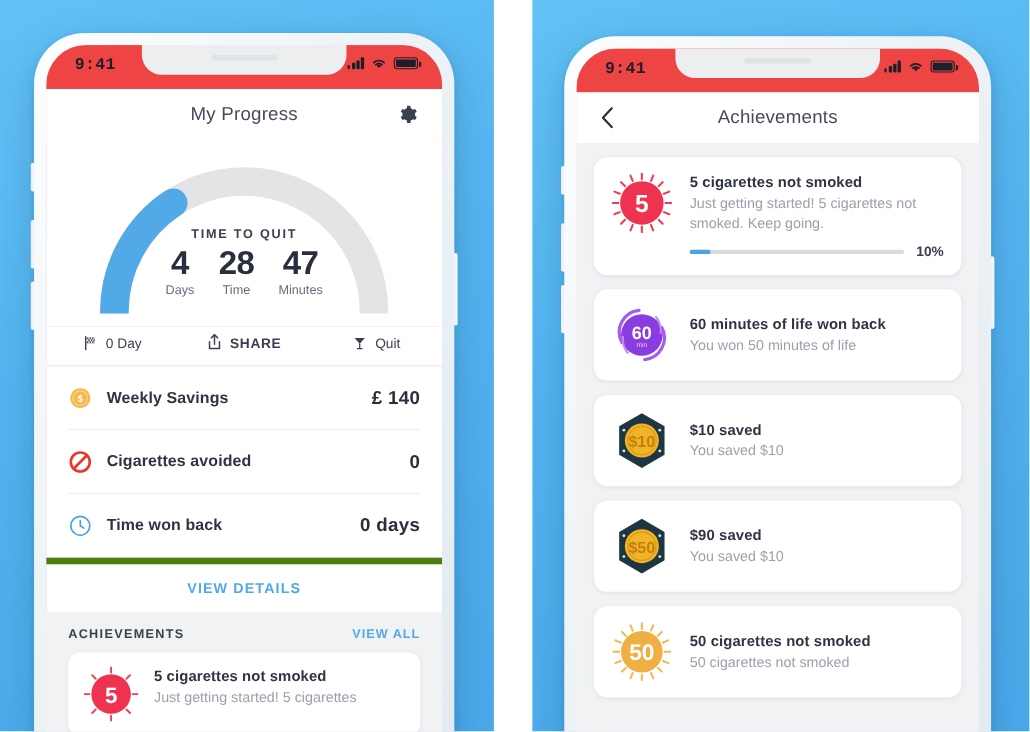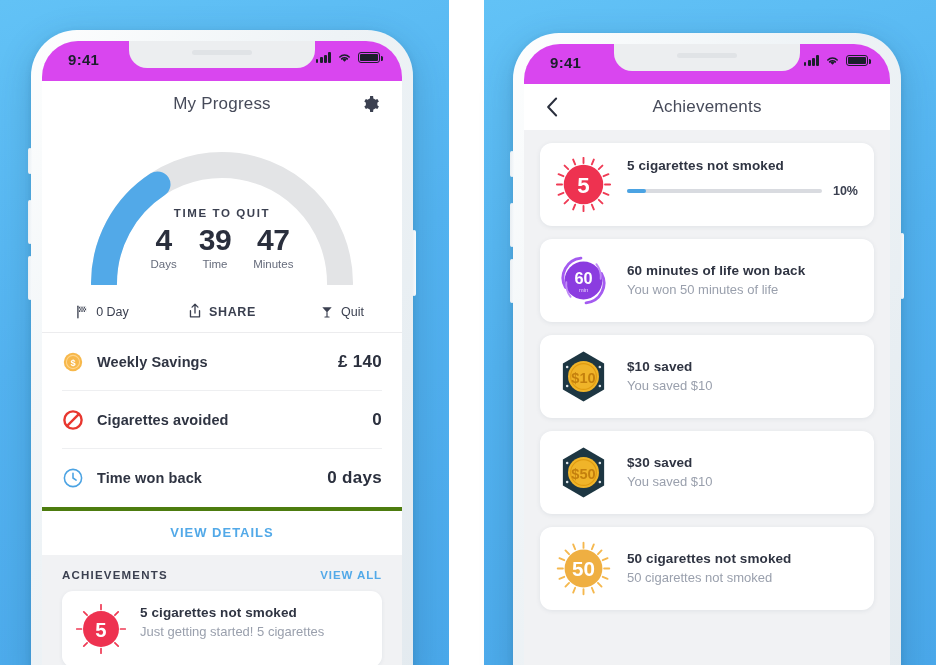--- a/index.html
+++ b/index.html
@@ -24,21 +24,21 @@
 
   .side-btn{ position:absolute; background:linear-gradient(90deg,#e9eef2,#f7fafc);
     border-radius:3px; }
   .sb-l{ left:-3px; }
   .sb-r{ right:-3px; }
 
   .screen{ position:relative; width:100%; height:100%; border-radius:36px;
     background:#f1f2f4; overflow:hidden; }
 
   
-  .statusbar{ position:relative; height:40px; background:#d946ef; }
+  .statusbar{ position:relative; height:40px; background:#ef4444;font-family:Liberation Mono, monospace; }
   .notch{ position:absolute; left:50%; transform:translateX(-50%); top:0;
     width:186px; height:27px; background:#eceef0;
     border-bottom-left-radius:18px; border-bottom-right-radius:18px; }
   .speaker{ position:absolute; left:50%; transform:translateX(-50%); top:9px;
     width:60px; height:5px; border-radius:3px; background:#e0e3e6; }
   .clock{ position:absolute; left:26px; top:10px; font-size:15px; font-weight:bold;
     color:#1b1f2b; letter-spacing:.3px; }
   .sb-icons{ position:absolute; right:22px; top:11px; display:flex; align-items:center; gap:6px; }
   .sig{ display:flex; align-items:flex-end; gap:1.6px; height:11px; }
   .sig i{ display:block; width:2.6px; background:#1b1f2b; border-radius:1px; }
@@ -79,21 +79,21 @@
   .action-txt.caps{ font-weight:bold; letter-spacing:.6px; font-size:12.5px; }
 
   
   .stats{ background:#fff; padding:0 20px; }
   .stat{ display:flex; align-items:center; height:58px;
     border-bottom:1px solid #eeeff1; cursor:pointer; }
   .stat:last-child{ border-bottom:none; }
   .stat-ic{ width:22px; height:22px; margin-right:13px; flex:none; }
   .stat-label{ flex:1; font-size:14.5px; font-weight:bold; color:#2f3442; letter-spacing:.1px;}
   .stat-val{ font-size:17px; font-weight:bold; color:#2a2f3d; letter-spacing:.3px;}
-  .view-details{ background:#fff; border-top:4px solid #4d7c0f; text-align:center;
+  .view-details{ background:#fff; border-top:6px solid #4d7c0f; text-align:center;
     padding:14px 0 15px; font-size:13px; font-weight:bold; color:#52a9e8;
     letter-spacing:1px; cursor:pointer; }
 
   
   .ach-sec{ background:#f1f2f4; padding:14px 20px 0; }
   .ach-head{ display:flex; align-items:baseline; justify-content:space-between; }
   .ach-title{ font-size:11.5px; font-weight:bold; letter-spacing:1.2px; color:#3b4050; }
   .ach-all{ font-size:11.5px; font-weight:bold; letter-spacing:.9px; color:#52a9e8; cursor:pointer;}
   .mini-card{ margin-top:10px; background:#fff; border-radius:11px; padding:13px 14px;
     display:flex; gap:14px; box-shadow:0 1px 4px rgba(30,50,80,.07); }
@@ -166,21 +166,21 @@
             <path id="gfill" d="M27 148 A118 118 0 0 1 80.5 49.4" stroke="#52a9e8" stroke-width="26" fill="none" stroke-linecap="round"></path>
           </svg>
           <div class="gauge-center">
             <div class="gauge-label">TIME TO QUIT</div>
             <div class="gauge-nums">
               <div class="gauge-unit">
                 <div class="gauge-num">4</div>
                 <div class="gauge-uname">Days</div>
               </div>
               <div class="gauge-unit">
-                <div class="gauge-num">39</div>
+                <div class="gauge-num">28</div>
                 <div class="gauge-uname">Time</div>
               </div>
               <div class="gauge-unit">
                 <div class="gauge-num">47</div>
                 <div class="gauge-uname">Minutes</div>
               </div>
             </div>
           </div>
         </div>
 
@@ -305,20 +305,21 @@
         <div class="acard">
           <svg class="badge" width="55" height="55" viewBox="0 0 64 64">
             <g stroke="#ef3b55" stroke-width="2.2" stroke-linecap="round">
               <path d="M32 1v6M32 57v6M1 32h6M57 32h6M10 10l4.2 4.2M49.8 49.8 54 54M54 10l-4.2 4.2M14.2 49.8 10 54M20 3l2.3 5.6M41.7 55.4 44 61M3 20l5.6 2.3M55.4 41.7 61 44M44 3l-2.3 5.6M22.3 55.4 20 61M61 20l-5.6 2.3M8.6 41.7 3 44"></path>
             </g>
             <circle cx="32" cy="32" r="23" fill="#ee3250"></circle>
             <text x="32" y="42" text-anchor="middle" font-size="26" font-weight="bold" fill="#fff" font-family="Liberation Sans">5</text>
           </svg>
           <div class="acard-body">
             <div class="acard-t">5 cigarettes not smoked</div>
+            <div class="acard-d">Just getting started! 5 cigarettes not smoked. Keep going.</div>
             <div class="prog-row">
               <div class="prog-track">
                 <div class="prog-fill" id="p0" style="width: 10%;"></div>
               </div>
               <span class="prog-pct">10%</span>
             </div>
           </div>
         </div>
 
         <div class="acard flat">
@@ -363,21 +364,21 @@
             <path d="M32 3 56 17v30L32 61 8 47V17Z" fill="#1d3642"></path>
             <circle cx="32" cy="32" r="18" fill="#f0b429"></circle>
             <circle cx="32" cy="32" r="15" fill="none" stroke="#e09c12" stroke-width="1.4"></circle>
             <circle cx="13" cy="21" r="1.5" fill="#dfe6ea"></circle>
               <circle cx="51" cy="21" r="1.5" fill="#dfe6ea"></circle>
             <circle cx="13" cy="43" r="1.5" fill="#dfe6ea"></circle>
               <circle cx="51" cy="43" r="1.5" fill="#dfe6ea"></circle>
             <text x="32" y="39" text-anchor="middle" font-size="17" font-weight="bold" fill="#c4800e" font-family="Liberation Sans">$50</text>
           </svg>
           <div class="acard-body">
-            <div class="acard-t">$30 saved</div>
+            <div class="acard-t">$90 saved</div>
             <div class="acard-d">You saved $10</div>
           </div>
         </div>
 
         <div class="acard flat">
           <svg class="badge" width="55" height="55" viewBox="0 0 64 64">
             <g stroke="#f5b84e" stroke-width="2.2" stroke-linecap="round">
               <path d="M32 2v6M32 56v6M2 32h6M56 32h6M11 11l4.2 4.2M48.8 48.8 53 53M53 11l-4.2 4.2M15.2 48.8 11 53M20 4l2.3 5.6M41.7 54.4 44 60M4 20l5.6 2.3M54.4 41.7 60 44M44 4l-2.3 5.6M22.3 54.4 20 60M60 20l-5.6 2.3M9.6 41.7 4 44"></path>
             </g>
             <circle cx="32" cy="32" r="22" fill="#efaf42"></circle>

